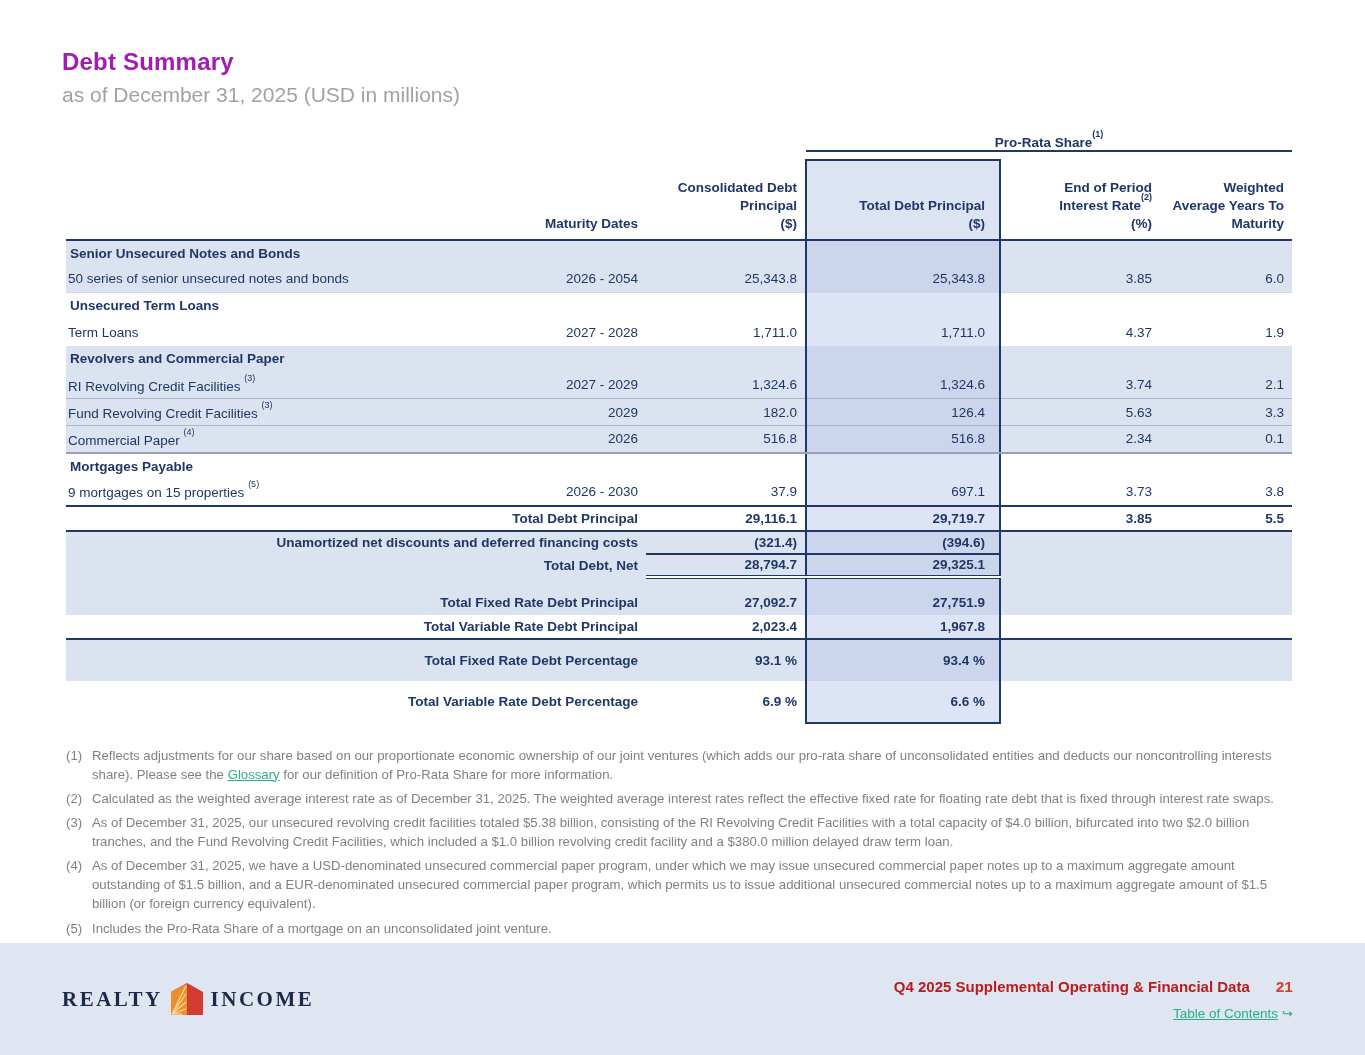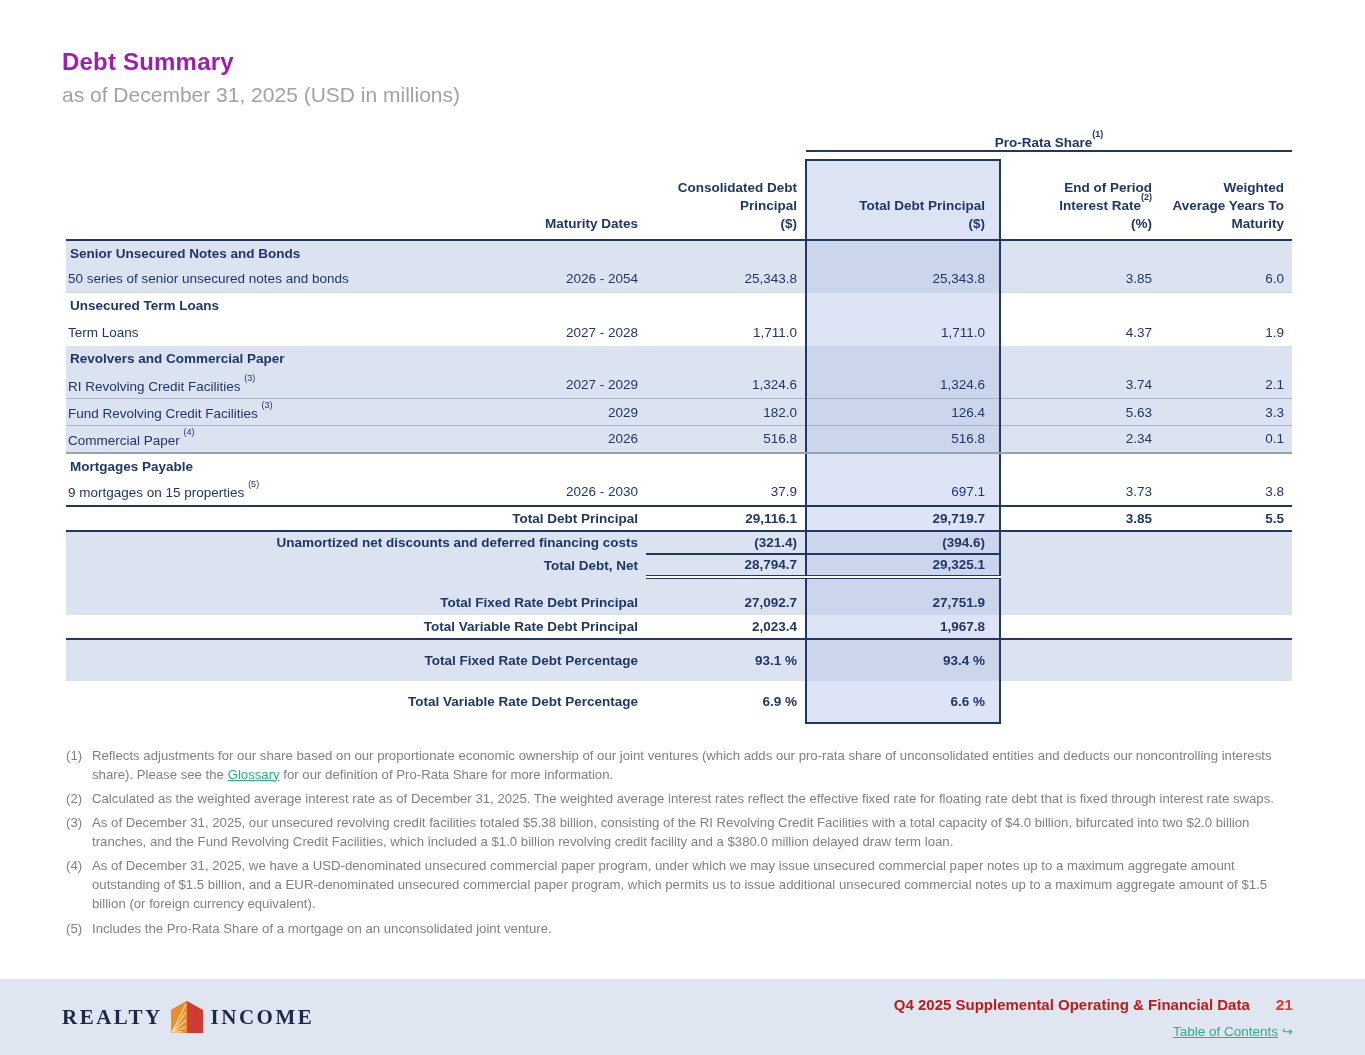--- a/index.html
+++ b/index.html
@@ -58,21 +58,21 @@
   td.u2{border-bottom:4px double var(--navy);}
   tr.t6 td{border-top:2px solid var(--navy);}
   td.boxend{border-bottom:2px solid var(--navy);}
 
   .footnotes{margin:22px 70px 0 66px;width:1226px;color:var(--fn-gray);font-size:13.2px;line-height:1.45;}
   .fn{display:flex;margin-bottom:5px;}
   .fn-num{width:26px;flex-shrink:0;}
   .fn-text{flex:1;}
   a.glossary{color:var(--green);text-decoration:underline;cursor:pointer;}
 
-  .footer{position:absolute;left:0;right:0;bottom:0;height:76px;background:var(--footer-bg);
+  .footer{position:absolute;left:0;right:0;bottom:0;height:112px;background:var(--footer-bg);
           display:flex;align-items:center;justify-content:space-between;padding:0 72px 0 62px;}
   .brand{display:flex;align-items:center;gap:7px;color:#1b2a49;
          font-family:"Liberation Serif","DejaVu Serif",serif;font-size:21px;font-weight:bold;letter-spacing:2.5px;}
   .brand .word{line-height:1;}
   .footer-right{text-align:right;}
   .footer-line1{display:flex;align-items:baseline;justify-content:flex-end;gap:26px;}
   .doc-title{color:#b91c1c;font-weight:bold;font-size:15px;}
   .page-num{color:var(--red);font-weight:bold;font-size:15.5px;}
   .footer-line2{margin-top:10px;font-size:13.5px;color:var(--green);}
   .toc-link{text-decoration:underline;cursor:pointer;color:var(--green);}

